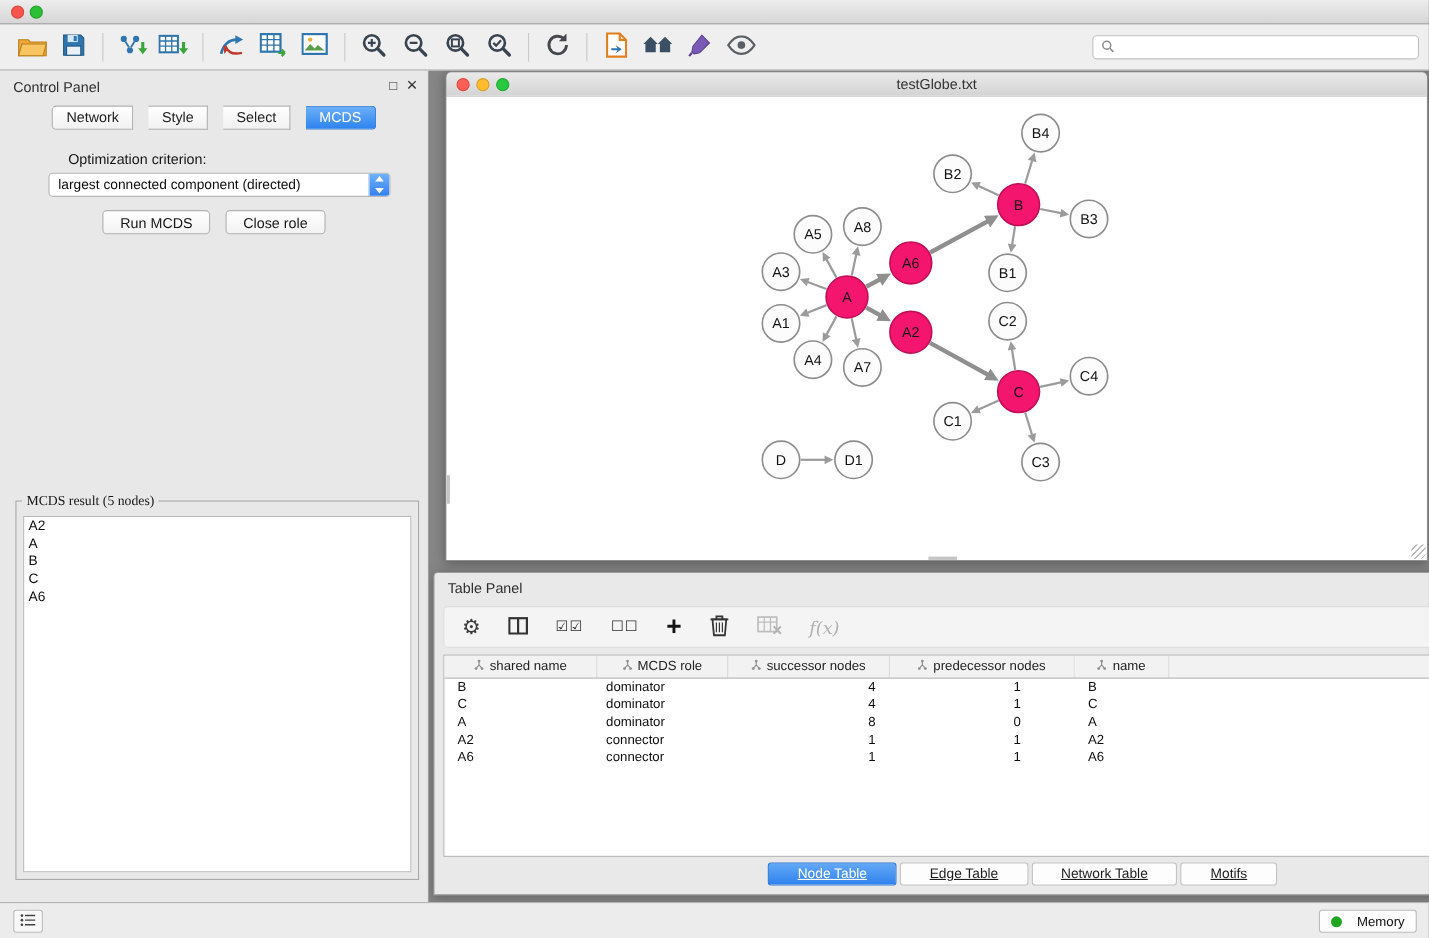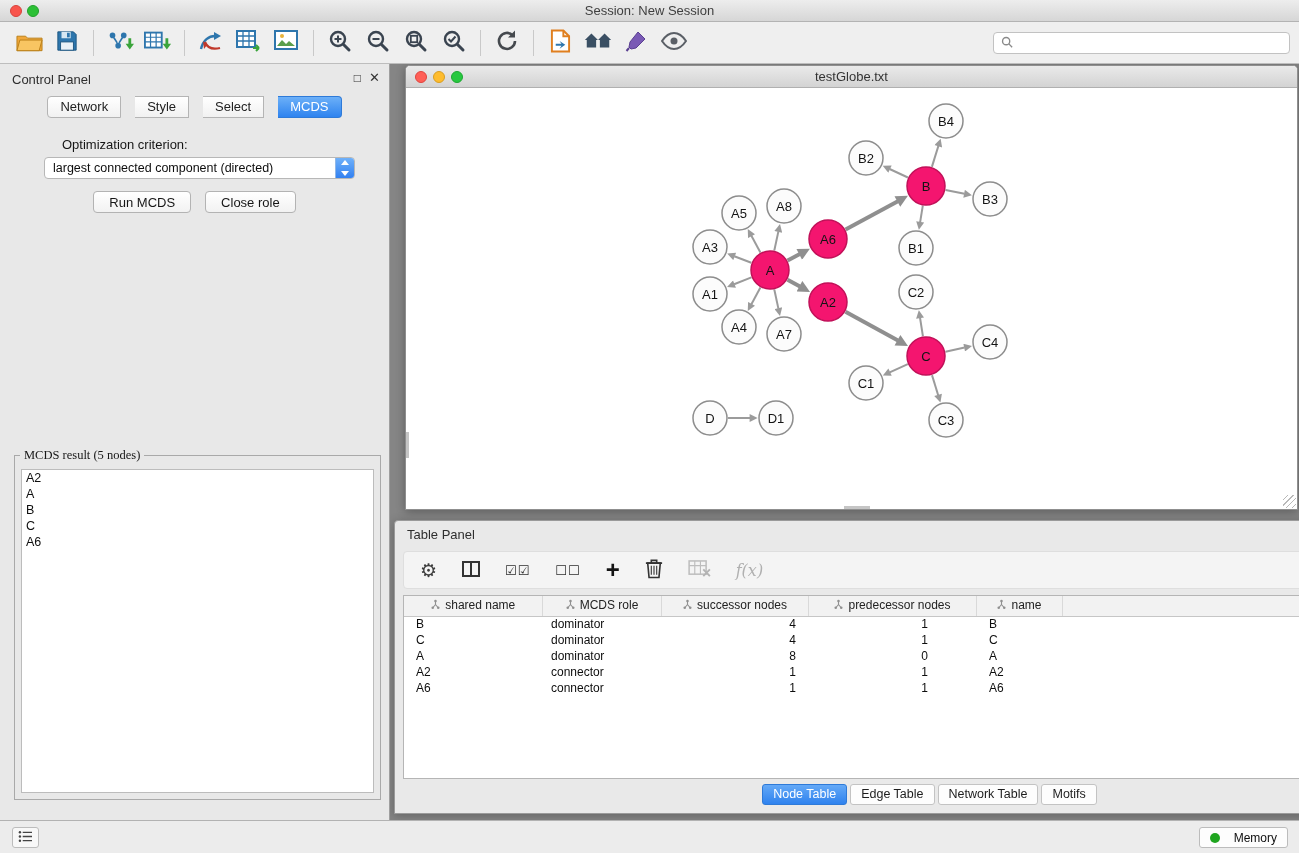--- a/index.html
+++ b/index.html
@@ -76,38 +76,37 @@
   th.cf { border-right:none; }
   .col-icon { margin-right:4px; vertical-align:-1px; }
   table.data td { height:16px; font-size:12px; color:#0e0e0e; white-space:nowrap; overflow:hidden; }
   td.col0 { padding-left:12px; }
   td.col1 { padding-left:9px; }
   td.col2 { text-align:right; padding-right:12px; }
   td.col3 { text-align:right; padding-right:48px; }
   td.col4 { padding-left:13px; }
   th.c0{width:138px} th.c1{width:119px} th.c2{width:147px} th.c3{width:168px} th.c4{width:86px} th.cf{width:auto}
   .tp-tabs { position:absolute; left:0; right:0; bottom:8px; display:flex; justify-content:center; gap:3px; }
-  .ttab { height:21px; line-height:19px; padding:0 10px; border:1px solid #c3c3c3; border-radius:3px; background:#fdfdfd; font-size:12.5px; color:#1d1d1d; }
+  .ttab { height:21px; line-height:19px; padding:0 26px; border:1px solid #c3c3c3; border-radius:3px; background:#fdfdfd; font-size:12.5px; color:#1d1d1d;text-decoration:underline; }
   .ttab.active { background:linear-gradient(#64a9f7,#2f82ee); border-color:#2e7ad8; color:#fff; }
 
   
   .statusbar { position:absolute; left:0; right:0; bottom:0; height:33px; background:#ececec; border-top:1px solid #b2b2b2; z-index:40; }
   .sb-left { position:absolute; left:12px; top:6px; width:27px; height:21px; border:1px solid #bcbcbc; border-radius:3px; background:#f8f8f8; display:flex; align-items:center; justify-content:center; }
   .memory-btn { position:absolute; right:11px; top:6px; height:21px; border:1px solid #bcbcbc; border-radius:3px; background:#fdfdfd; display:flex; align-items:center; gap:14px; padding:0 10px; font-size:12px; color:#0e0e0e; font-family:inherit; }
   .mem-dot { width:10px; height:10px; border-radius:50%; background:#1fa51f; }
 </style>
 </head>
 <body>
 
 <div class="app">
 
   <div class="titlebar">
     <span class="tl red"></span>
     <span class="tl green"></span>
-    <div class="title">Session: New Session</div>
   </div>
 
   <div class="toolbar">
     <button class="tbtn">
         <span><svg width="27" height="23" viewBox="0 0 28 23">
             <path d="M1 6h9l2 2h15v13H1z" fill="#f0a73a" stroke="#b97f18"></path>
             <path d="M4 10h23l-3 11H1z" fill="#f8c562" stroke="#b97f18"></path>
           </svg></span>
       </button>
     <button class="tbtn">

